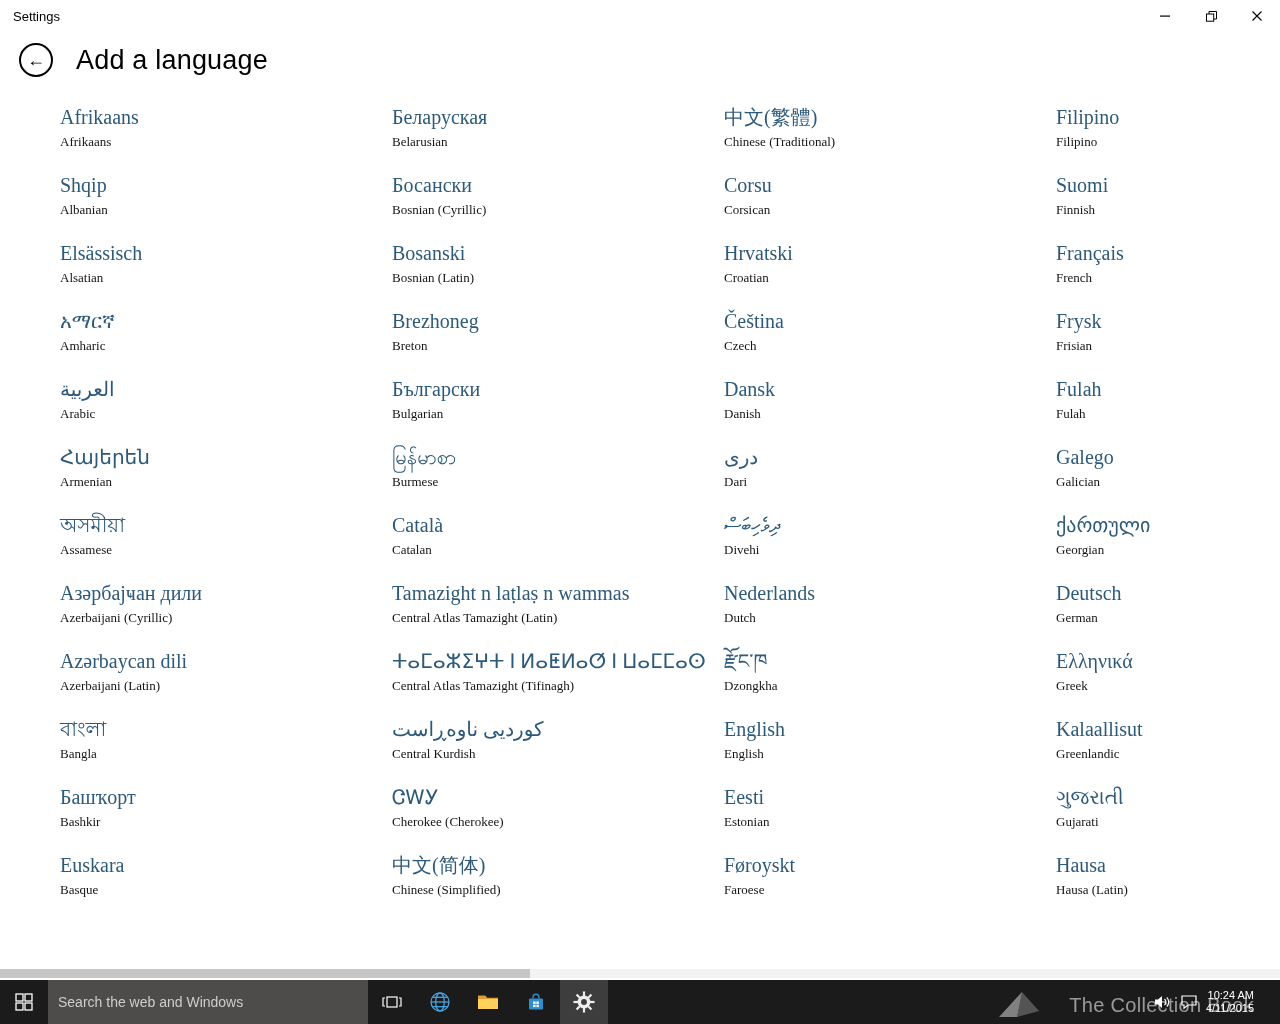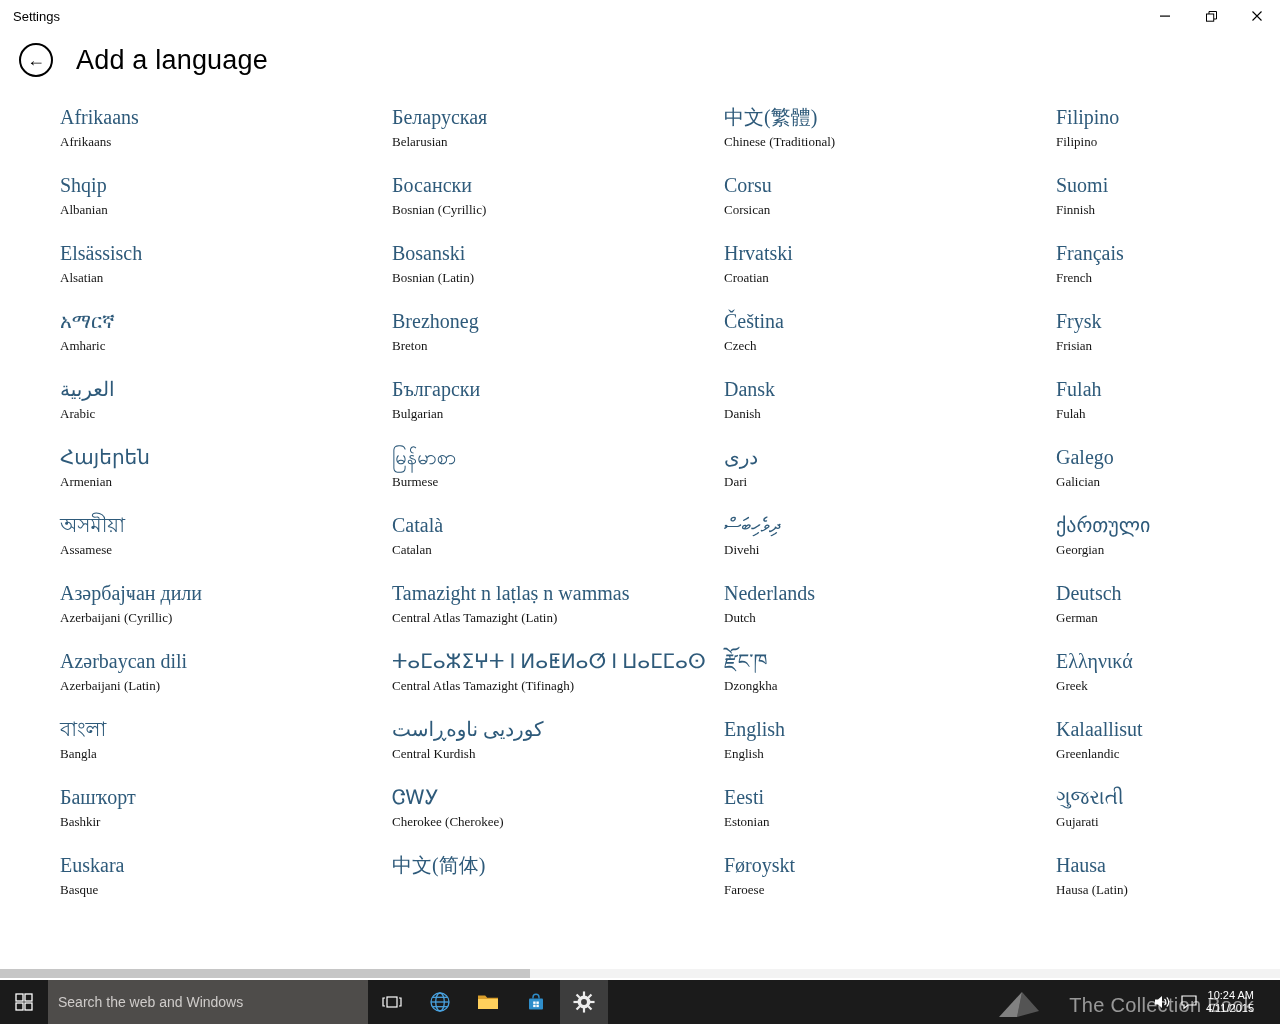--- a/index.html
+++ b/index.html
@@ -173,20 +173,21 @@
       <div class="lang-item">
         <div class="lang-native">کوردیی ناوەڕاست</div>
         <div class="lang-english">Central Kurdish</div>
       </div>
       <div class="lang-item">
         <div class="lang-native">ᏣᎳᎩ</div>
         <div class="lang-english">Cherokee (Cherokee)</div>
       </div>
       <div class="lang-item">
         <div class="lang-native">中文(简体)</div>
+        <div class="lang-english">Chinese (Simplified)</div>
       </div>
     </div>
     <div class="lang-col">
       <div class="lang-item">
         <div class="lang-native">中文(繁體)</div>
         <div class="lang-english">Chinese (Traditional)</div>
       </div>
       <div class="lang-item">
         <div class="lang-native">Corsu</div>
         <div class="lang-english">Corsican</div>

